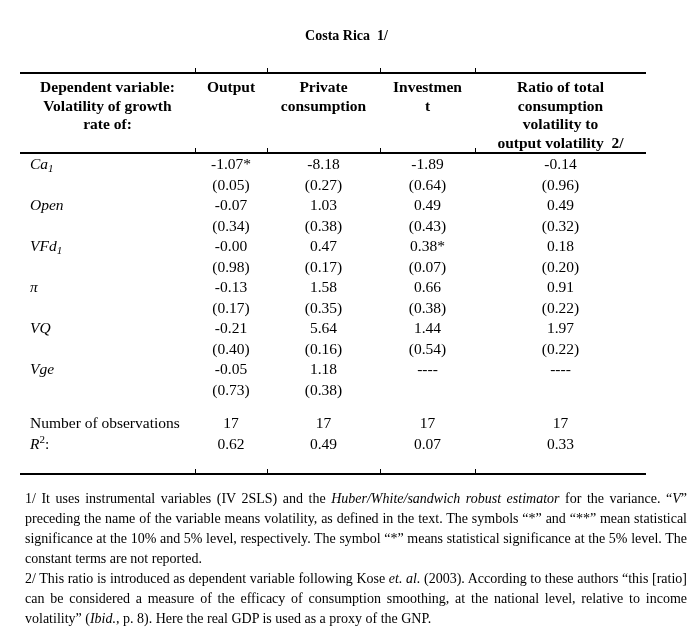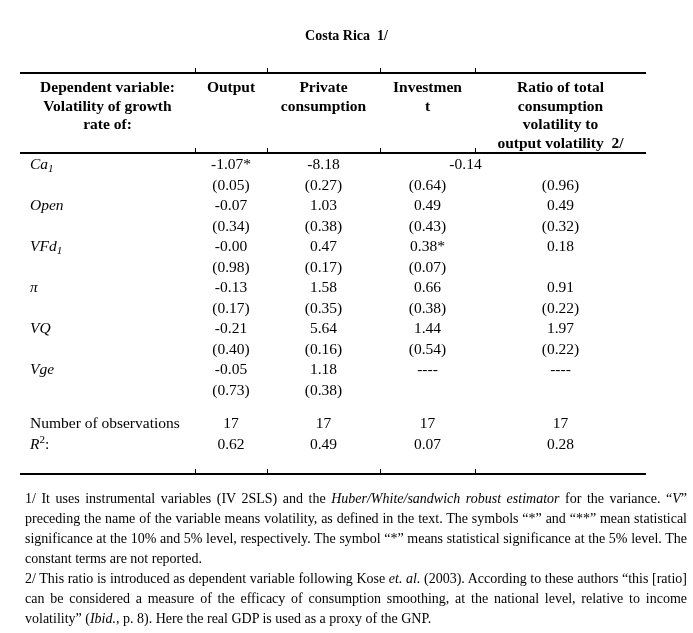--- a/index.html
+++ b/index.html
@@ -98,20 +98,21 @@
       <span class="tick t2" style="top:-4px"></span>
       <span class="tick t3" style="top:-4px"></span>
       <span class="tick t4" style="top:-4px"></span>
     </div>
 
     <div class="tbody">
         <div class="trow">
           <div class="c0 lab"><span class="it">Ca<sub>1</sub></span></div>
           <div class="c1 b">-1.07*</div>
           <div class="c2">-8.18</div>
+          <div class="c3">-1.89</div>
           <div class="c4">-0.14</div>
         </div>
         <div class="trow">
           <div class="c0"></div>
           <div class="c1 b">(0.05)</div>
           <div class="c2">(0.27)</div>
           <div class="c3">(0.64)</div>
           <div class="c4">(0.96)</div>
         </div>
         <div class="trow">
@@ -133,20 +134,21 @@
           <div class="c1">-0.00</div>
           <div class="c2">0.47</div>
           <div class="c3 b">0.38*</div>
           <div class="c4">0.18</div>
         </div>
         <div class="trow">
           <div class="c0"></div>
           <div class="c1">(0.98)</div>
           <div class="c2">(0.17)</div>
           <div class="c3 b">(0.07)</div>
+          <div class="c4">(0.20)</div>
         </div>
         <div class="trow">
           <div class="c0 lab"><span class="it">π</span></div>
           <div class="c1">-0.13</div>
           <div class="c2">1.58</div>
           <div class="c3">0.66</div>
           <div class="c4">0.91</div>
         </div>
         <div class="trow">
           <div class="c0"></div>
@@ -191,21 +193,21 @@
           <div class="c1">17</div>
           <div class="c2">17</div>
           <div class="c3">17</div>
           <div class="c4">17</div>
         </div>
         <div class="trow">
           <div class="c0 lab"><span class="it">R</span><sup>2</sup>:</div>
           <div class="c1">0.62</div>
           <div class="c2">0.49</div>
           <div class="c3">0.07</div>
-          <div class="c4">0.28</div>
+          <div class="c4">0.33</div>
         </div>
       </div>
 
     <div class="rule bot">
       <span class="tick t1" style="top:-4px"></span>
       <span class="tick t2" style="top:-4px"></span>
       <span class="tick t3" style="top:-4px"></span>
       <span class="tick t4" style="top:-4px"></span>
     </div>
 

